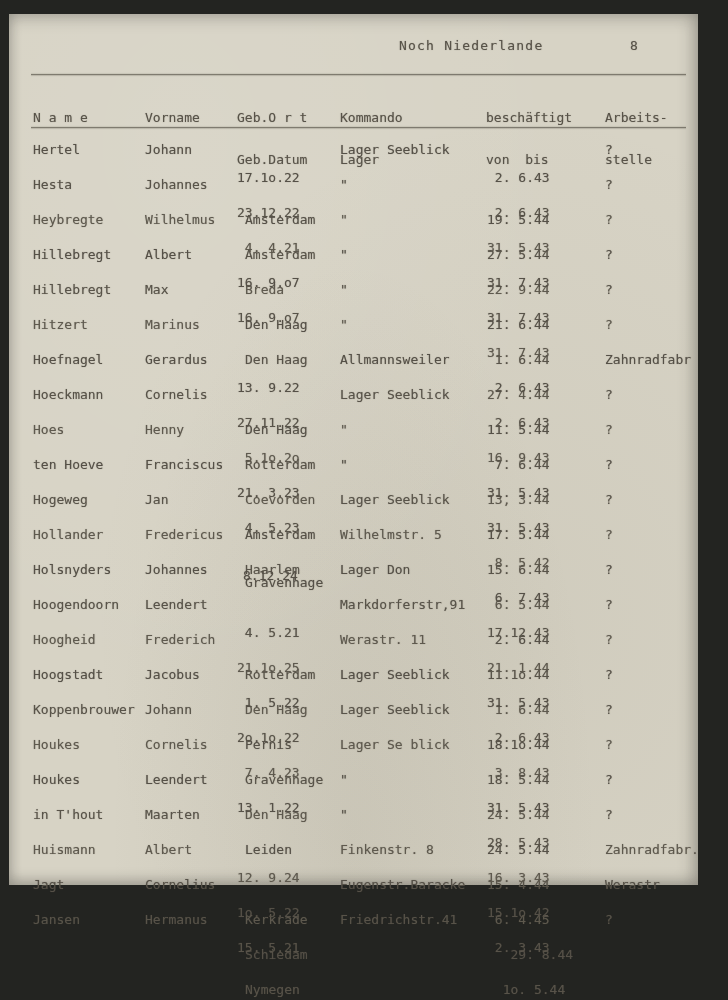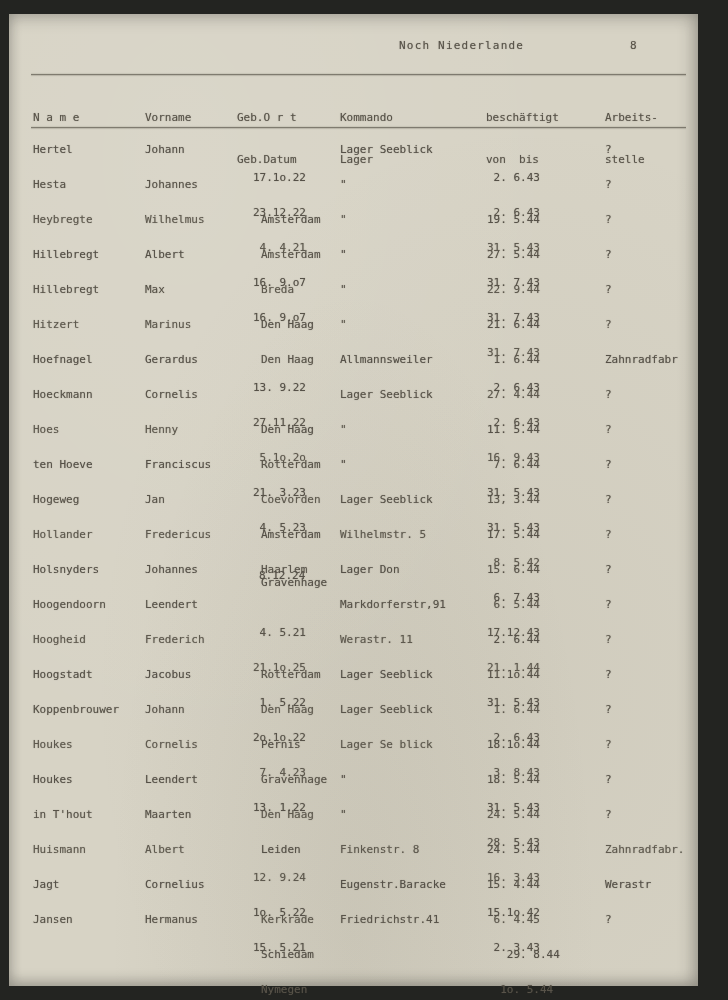--- a/index.html
+++ b/index.html
@@ -4,33 +4,33 @@
 <style>
   html,body{margin:0;padding:0;}
   body{
     width:728px;height:1000px;
     background:#232421;
     position:relative;
     font-family:"DejaVu Sans Mono","Liberation Mono",monospace;
     overflow:hidden;
   }
   .paper{
-    position:absolute;left:9px;top:14px;width:689px;height:972px;
+    position:absolute;left:9px;top:14px;width:689px;height:871px;
     background:
       radial-gradient(ellipse at 25% 15%, rgba(255,255,255,0.07), transparent 55%),
       radial-gradient(ellipse at 75% 70%, rgba(120,113,92,0.07), transparent 60%),
       radial-gradient(ellipse at 50% 95%, rgba(110,105,88,0.10), transparent 50%),
       #d7d3c5;
     box-shadow:
       inset 0 8px 14px rgba(0,0,0,0.10),
       inset -9px 0 14px rgba(0,0,0,0.12),
       inset 0 -7px 12px rgba(0,0,0,0.14),
       inset 6px 0 10px rgba(0,0,0,0.06);
     color:#585349;
-    font-size:11px;
+    font-size:13px;
     line-height:14px;
   }
   .paper *{white-space:pre;}
   .txt{ text-shadow:0 0 1px rgba(88,83,73,0.55); }
   .title{position:absolute;top:25px;left:390px;letter-spacing:1.2px;}
   .pagenum{position:absolute;top:25px;left:621px;}
   .rule{position:absolute;left:22px;width:655px;height:1px;
         background:rgba(96,92,81,0.75);
         box-shadow:0 1px 1px rgba(96,92,81,0.30), 0 -1px 1px rgba(96,92,81,0.15);}
   .rule-top{top:60px;}
@@ -44,21 +44,21 @@
   .h-geb{left:228px;}
   .h-kom{left:331px;}
   .h-besch{left:477px;}
   .h-arb{left:596px;}
 
   .tbody{position:absolute;left:0;top:0;width:100%;height:100%;}
   .row{position:absolute;left:0;width:100%;height:35px;}
   .cell{position:absolute;top:0;}
   .c-name{left:24px;}
   .c-vorname{left:136px;}
-  .c-geb{left:228px;width:100px;margin-left:16px;}
+  .c-geb{left:228px;width:100px;}
   .c-kom{left:331px;}
   .c-besch{left:478px;}
   .c-arb{left:596px;}
   .date,.place,.von,.bis{display:block;}
   .place{padding-left:8px;}
   
   .row:nth-child(3n) .cell{ color:#5e594e; }
   .row:nth-child(3n+1) .cell{ color:#555047; }
   
   .row.overlap .c-geb{position:absolute;}

